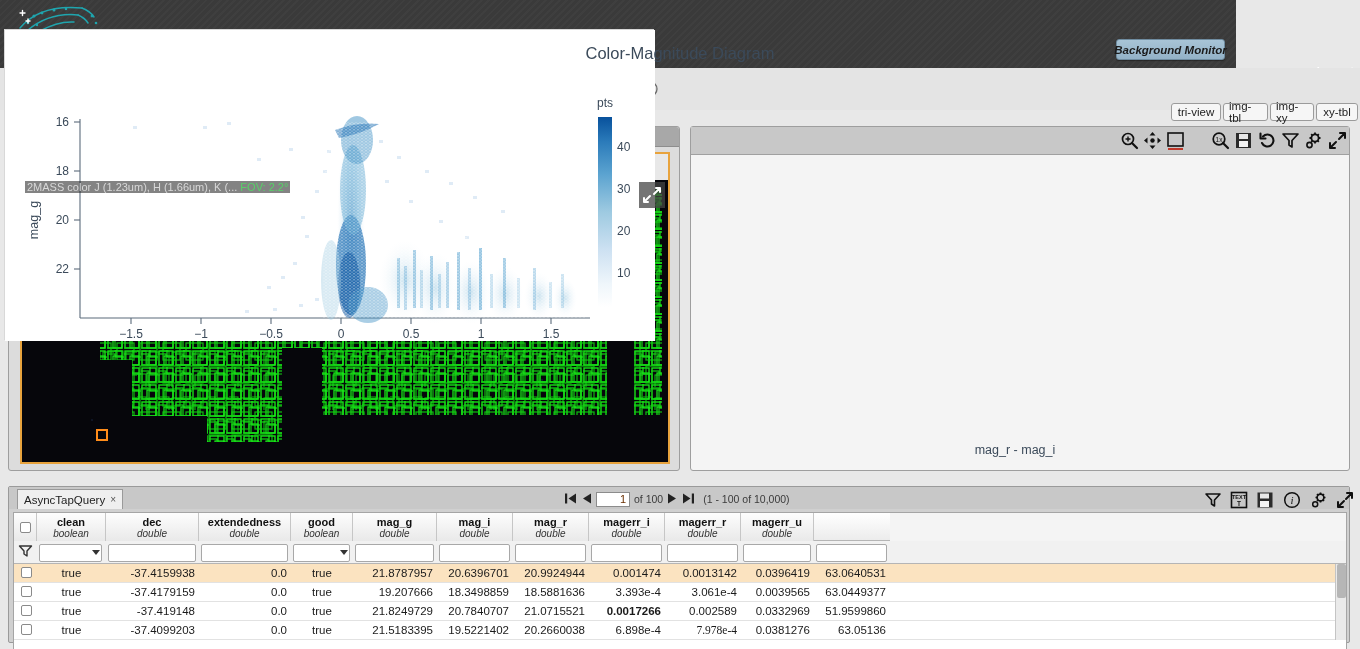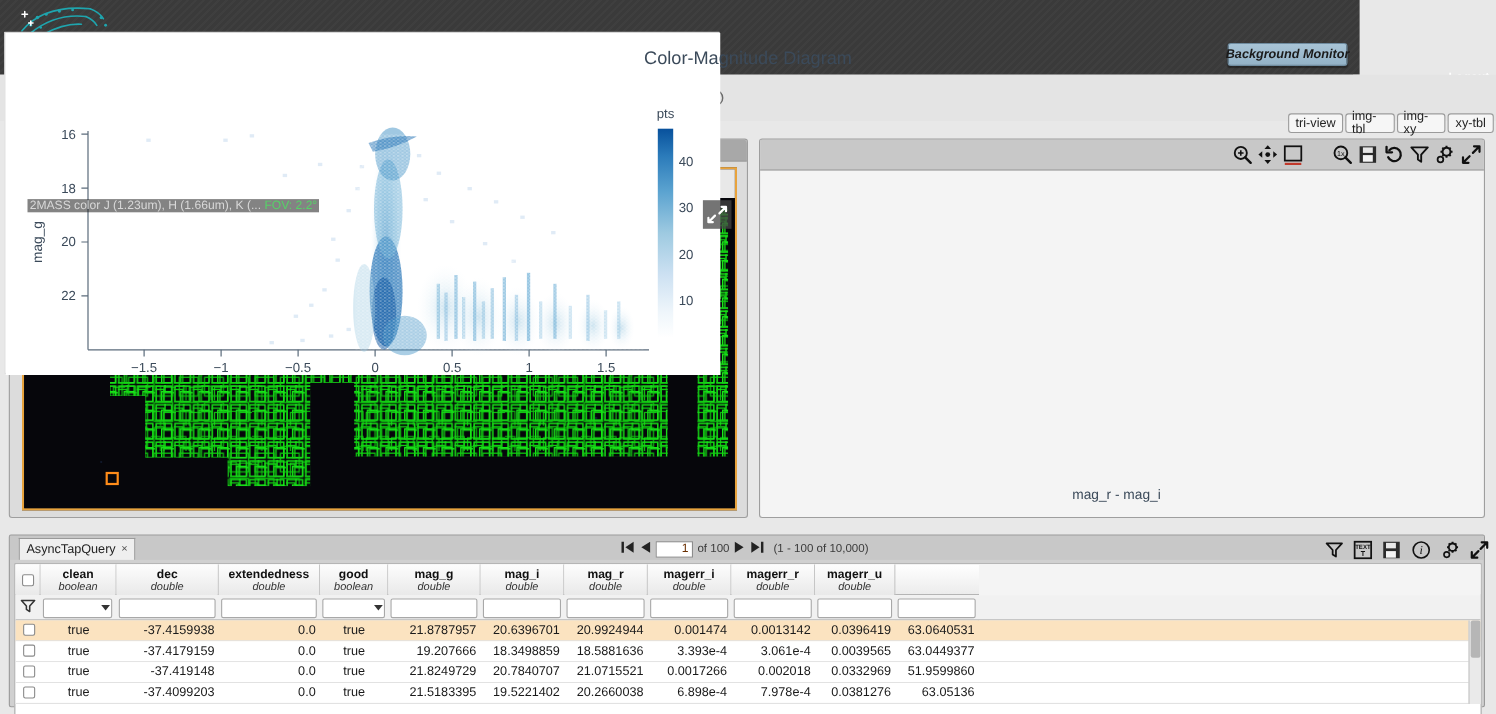--- a/index.html
+++ b/index.html
@@ -949,37 +949,37 @@
 
     <div class="data-row row-alt" style="top:89px;">
       <span class="rowbox"></span>
       <span class="cell cell-txt" style="left:23px;width:69px;">true</span>
       <span class="cell cell-num" style="left:92px;width:93px;">-37.419148</span>
       <span class="cell cell-num" style="left:185px;width:92px;">0.0</span>
       <span class="cell cell-txt" style="left:277px;width:62px;">true</span>
       <span class="cell cell-num" style="left:339px;width:84px;">21.8249729</span>
       <span class="cell cell-num" style="left:423px;width:76px;">20.7840707</span>
       <span class="cell cell-num" style="left:499px;width:76px;">21.0715521</span>
-      <span class="cell cell-num" style="left:575px;width:76px;">0.0017266</span>
-      <span class="cell cell-num" style="left:651px;width:76px;">0.002018</span>
+      <span class="cell cell-num" style="left:575px;width:76px;font-weight:bold;">0.0017266</span>
+      <span class="cell cell-num" style="left:651px;width:76px;">0.002589</span>
       <span class="cell cell-num" style="left:727px;width:73px;">0.0332969</span>
       <span class="cell cell-num" style="left:800px;width:76px;">51.9599860</span>
     </div>
 
     <div class="data-row row-alt" style="top:108px;">
       <span class="rowbox"></span>
       <span class="cell cell-txt" style="left:23px;width:69px;">true</span>
       <span class="cell cell-num" style="left:92px;width:93px;">-37.4099203</span>
       <span class="cell cell-num" style="left:185px;width:92px;">0.0</span>
       <span class="cell cell-txt" style="left:277px;width:62px;">true</span>
       <span class="cell cell-num" style="left:339px;width:84px;">21.5183395</span>
       <span class="cell cell-num" style="left:423px;width:76px;">19.5221402</span>
       <span class="cell cell-num" style="left:499px;width:76px;">20.2660038</span>
       <span class="cell cell-num" style="left:575px;width:76px;">6.898e-4</span>
-      <span class="cell cell-num" style="left:651px;width:76px;">7.978e-4</span>
+      <span class="cell cell-num" style="left:651px;width:76px;font-family:Liberation Serif, serif;">7.978e-4</span>
       <span class="cell cell-num" style="left:727px;width:73px;">0.0381276</span>
       <span class="cell cell-num" style="left:800px;width:76px;">63.05136</span>
     </div>
 
     <div id="vscroll">
       <div id="vthumb"></div>
     </div>
   </div>
 </div>
 

